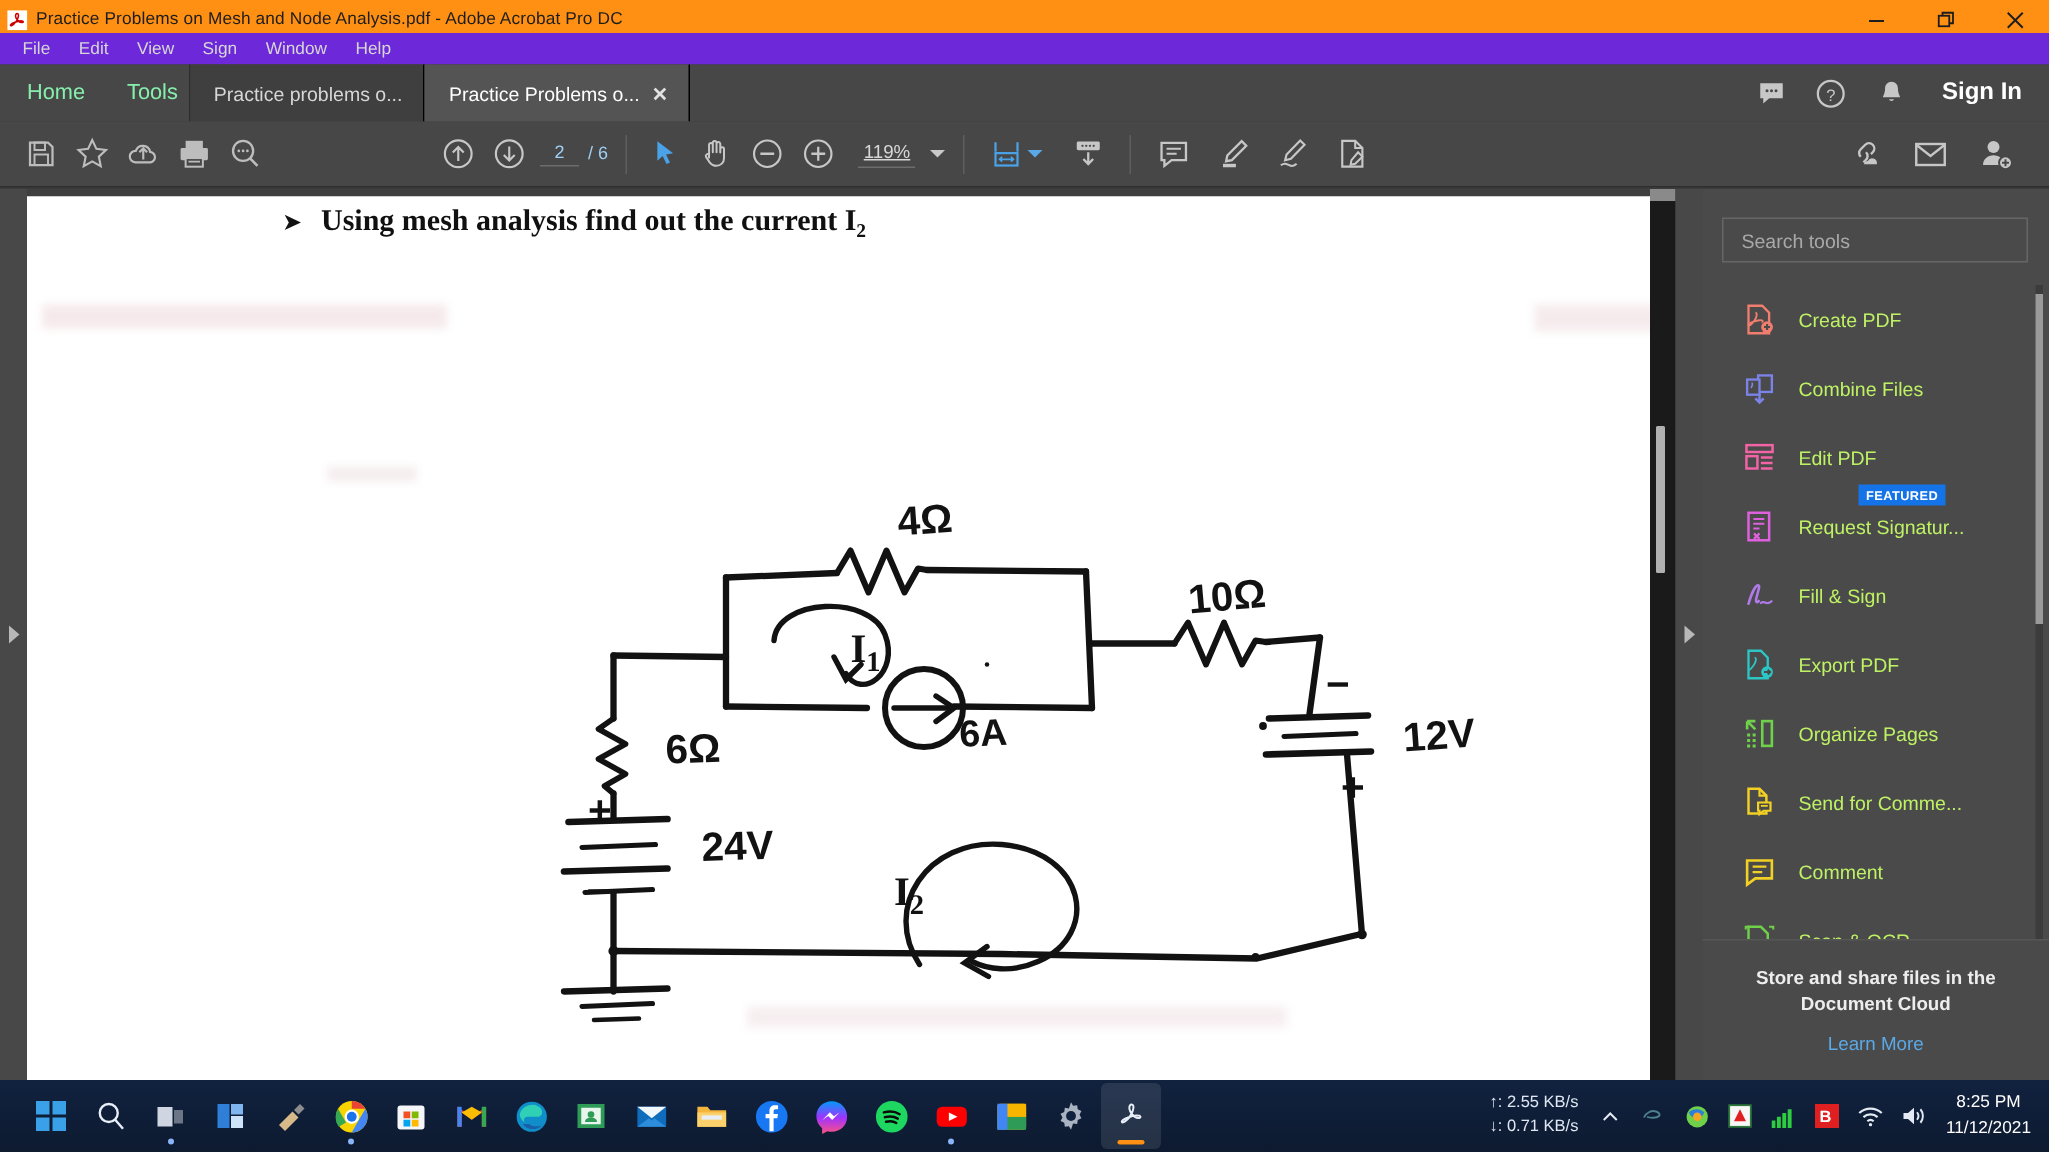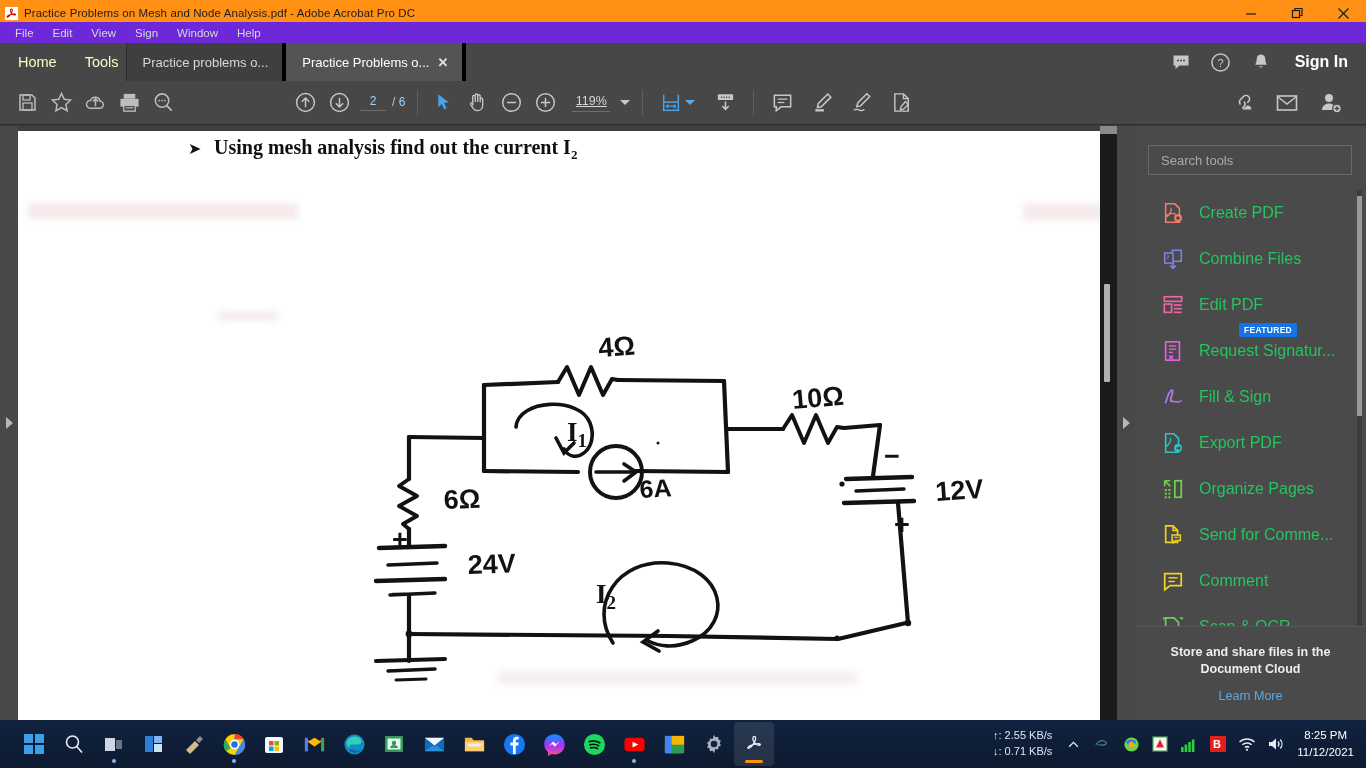--- a/index.html
+++ b/index.html
@@ -43,30 +43,30 @@
   }
 
   
   .tabstrip {
     position: absolute; top: 43px; left: 0; width: 1366px; height: 38px;
     background: #474747;
     display: flex; align-items: stretch;
   }
   .navbtn {
     display: flex; align-items: center; justify-content: center;
-    padding: 0 7px; font-size: 14.5px; color: #fef9c3;
+    padding: 0 7px; font-size: 14.5px; color: #86efac;
     border-right: 1px solid #2e2e2e;
   }
   .navbtn.first { border-right: none; padding-right: 14px; padding-left: 18px;}
   .navbtn.second { padding-left: 14px; }
   .doctab {
     display: flex; align-items: center; gap: 6px;
     padding: 0 14px 0 16px; min-width: 150px;
     font-size: 13px; color: #d7d7d7;
-    border-right: 4px solid #000000;
+    border-right: 1px solid #000000;
     background: #3f3f3f;
   }
   .doctab.active { background: #545454; color: #ffffff; }
   .tab-close {
     font-size: 13px; color: #e2e2e2; font-weight: bold; line-height: 1; margin-left:2px;
   }
   .tabstrip-right {
     margin-left: auto; display: flex; align-items: center; gap: 16px; padding-right: 18px;
   }
   .tsr-icon { width: 24px; height: 24px; display:flex; align-items:center; justify-content:center; }
@@ -176,21 +176,21 @@
     border: 1px solid #666; background: #4a4a4a;
     display: flex; align-items: center; padding-left: 12px;
     font-size: 13px; color: #a9a9a9;
   }
   .tool-list { position: absolute; left: 0; top: 64px; width: 231px; height: 467px; overflow: hidden; }
   .tool-row {
     height: 46px; display: flex; align-items: center; gap: 14px;
     padding-left: 26px; position: relative;
   }
   .tool-row .tl-icon { width: 24px; height: 24px; display:flex; align-items:center; justify-content:center; }
-  .tool-row .tl-label { font-size: 16px; color: #22c55e; white-space: nowrap; }
+  .tool-row .tl-label { font-size: 13px; color: #bef264; white-space: nowrap; }
   .featured-badge {
     position: absolute; left: 104px; top: -5px;
     background: #1473e6; color: #fff; font-size: 8.5px; font-weight: bold;
     padding: 2px 5px; letter-spacing: .3px;
   }
   .panel-scroll-track { position: absolute; left: 222px; top: 64px; width: 5px; height: 467px; background: #3c3c3c; }
   .panel-scroll-thumb { position: absolute; left: 222px; top: 70px; width: 5px; height: 220px; background: #9a9a9a; }
   .panel-footer {
     position: absolute; left: 0; bottom: 0; width: 231px; height: 94px;
     background: #4a4a4a; border-top: 1px solid #565656;

